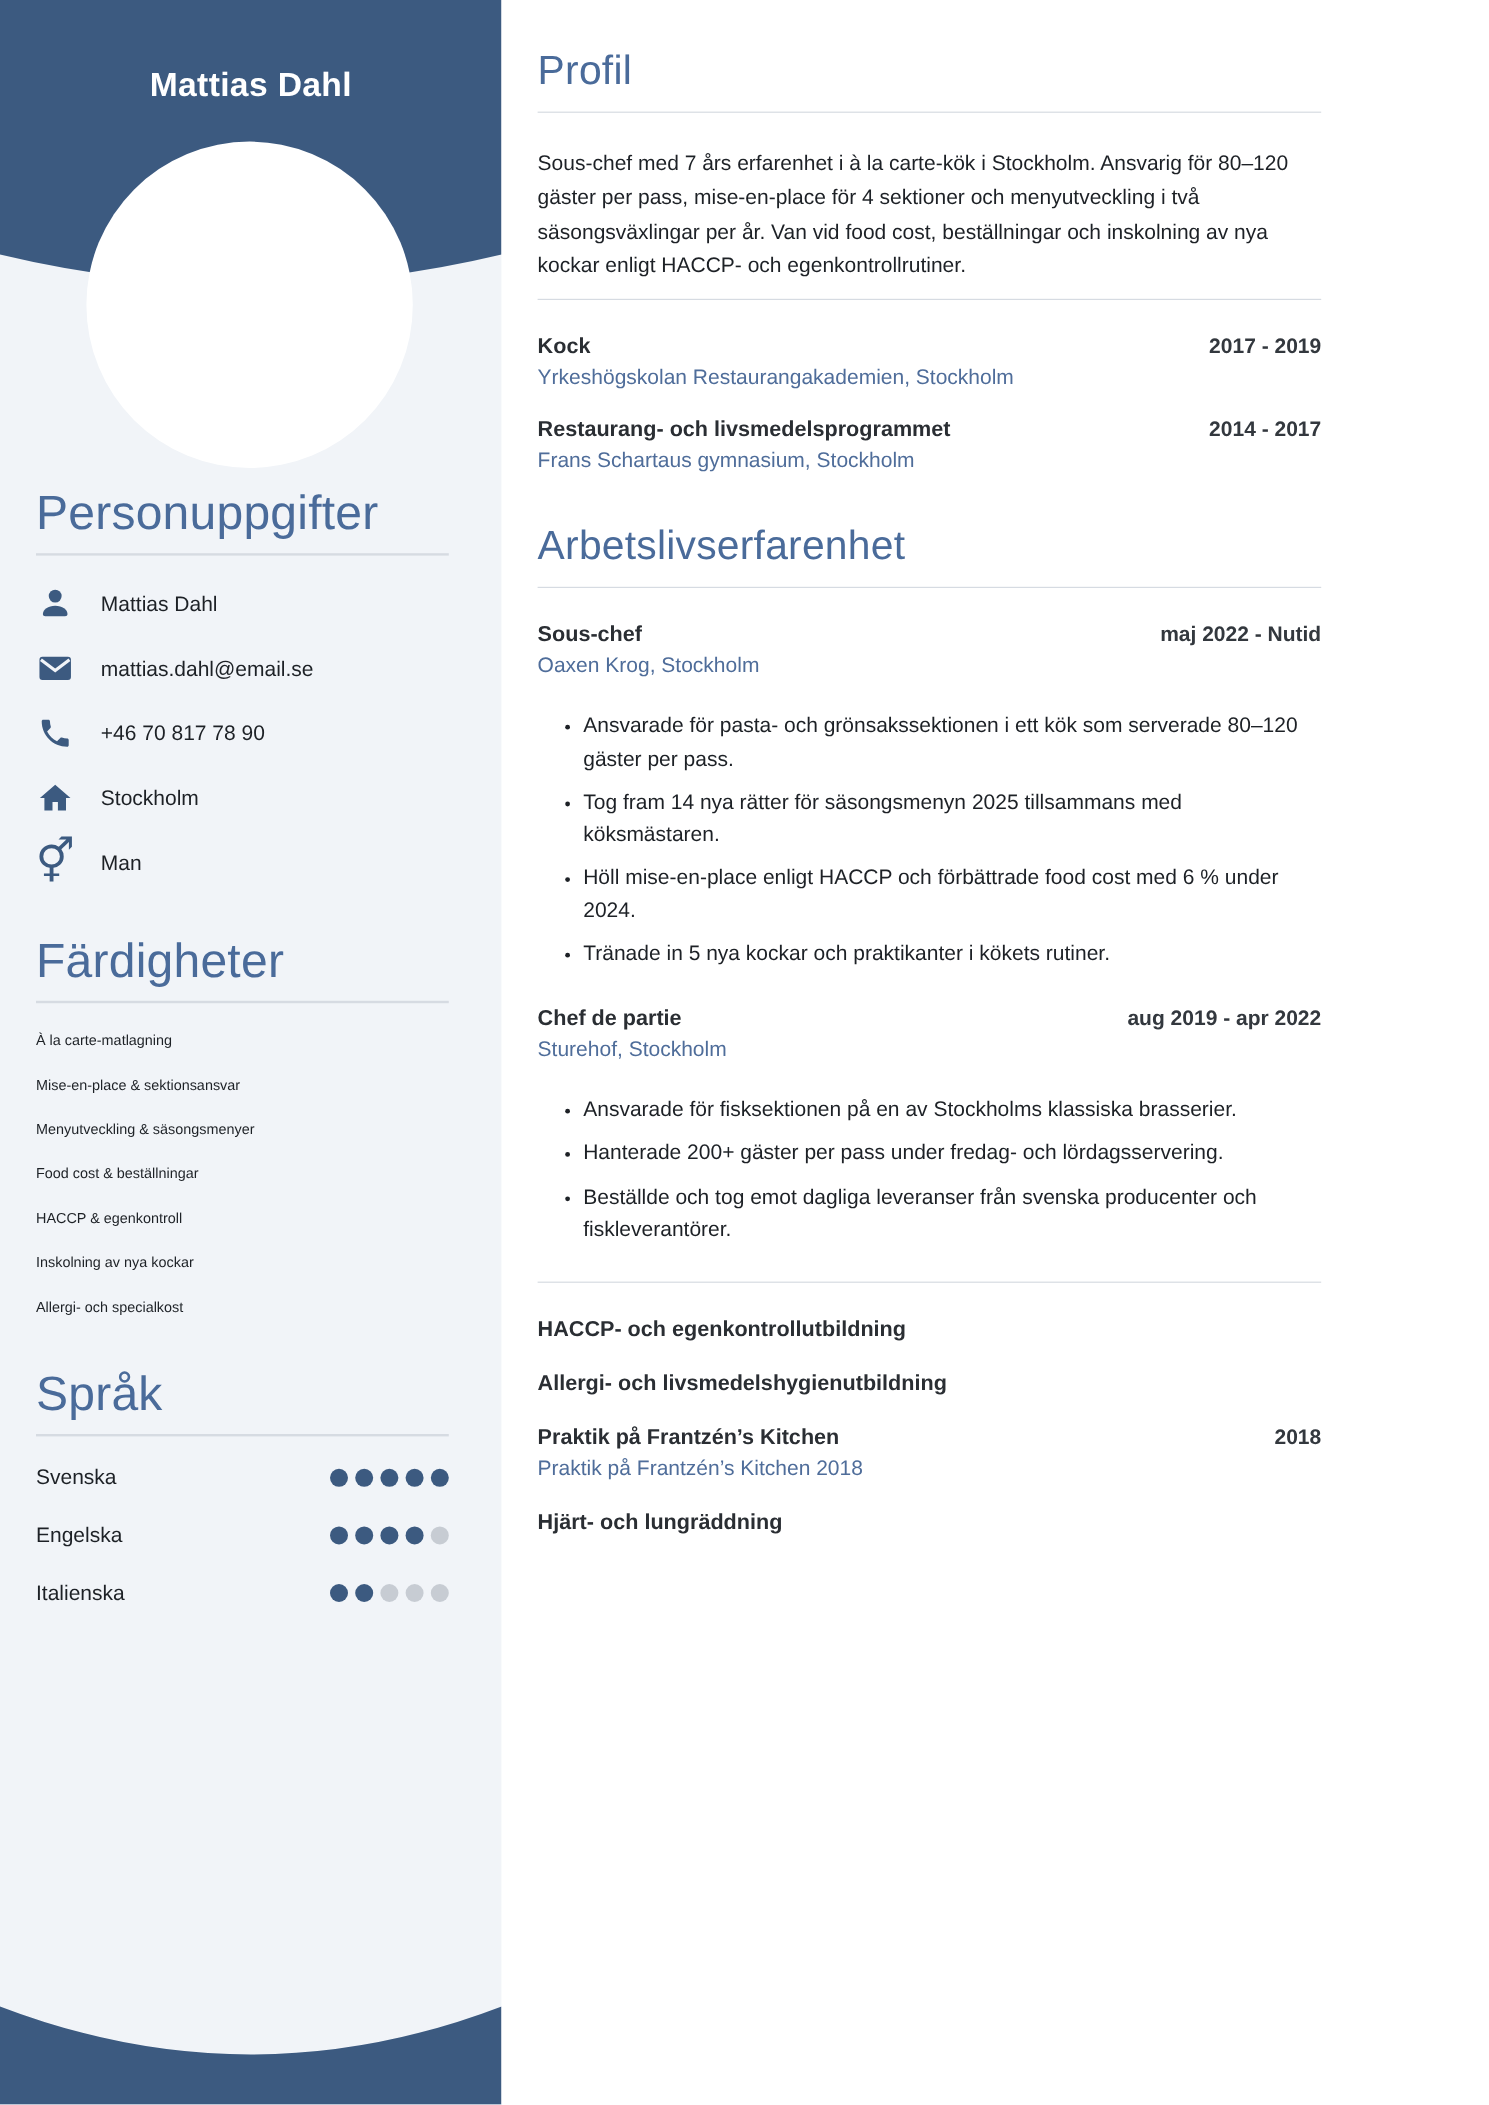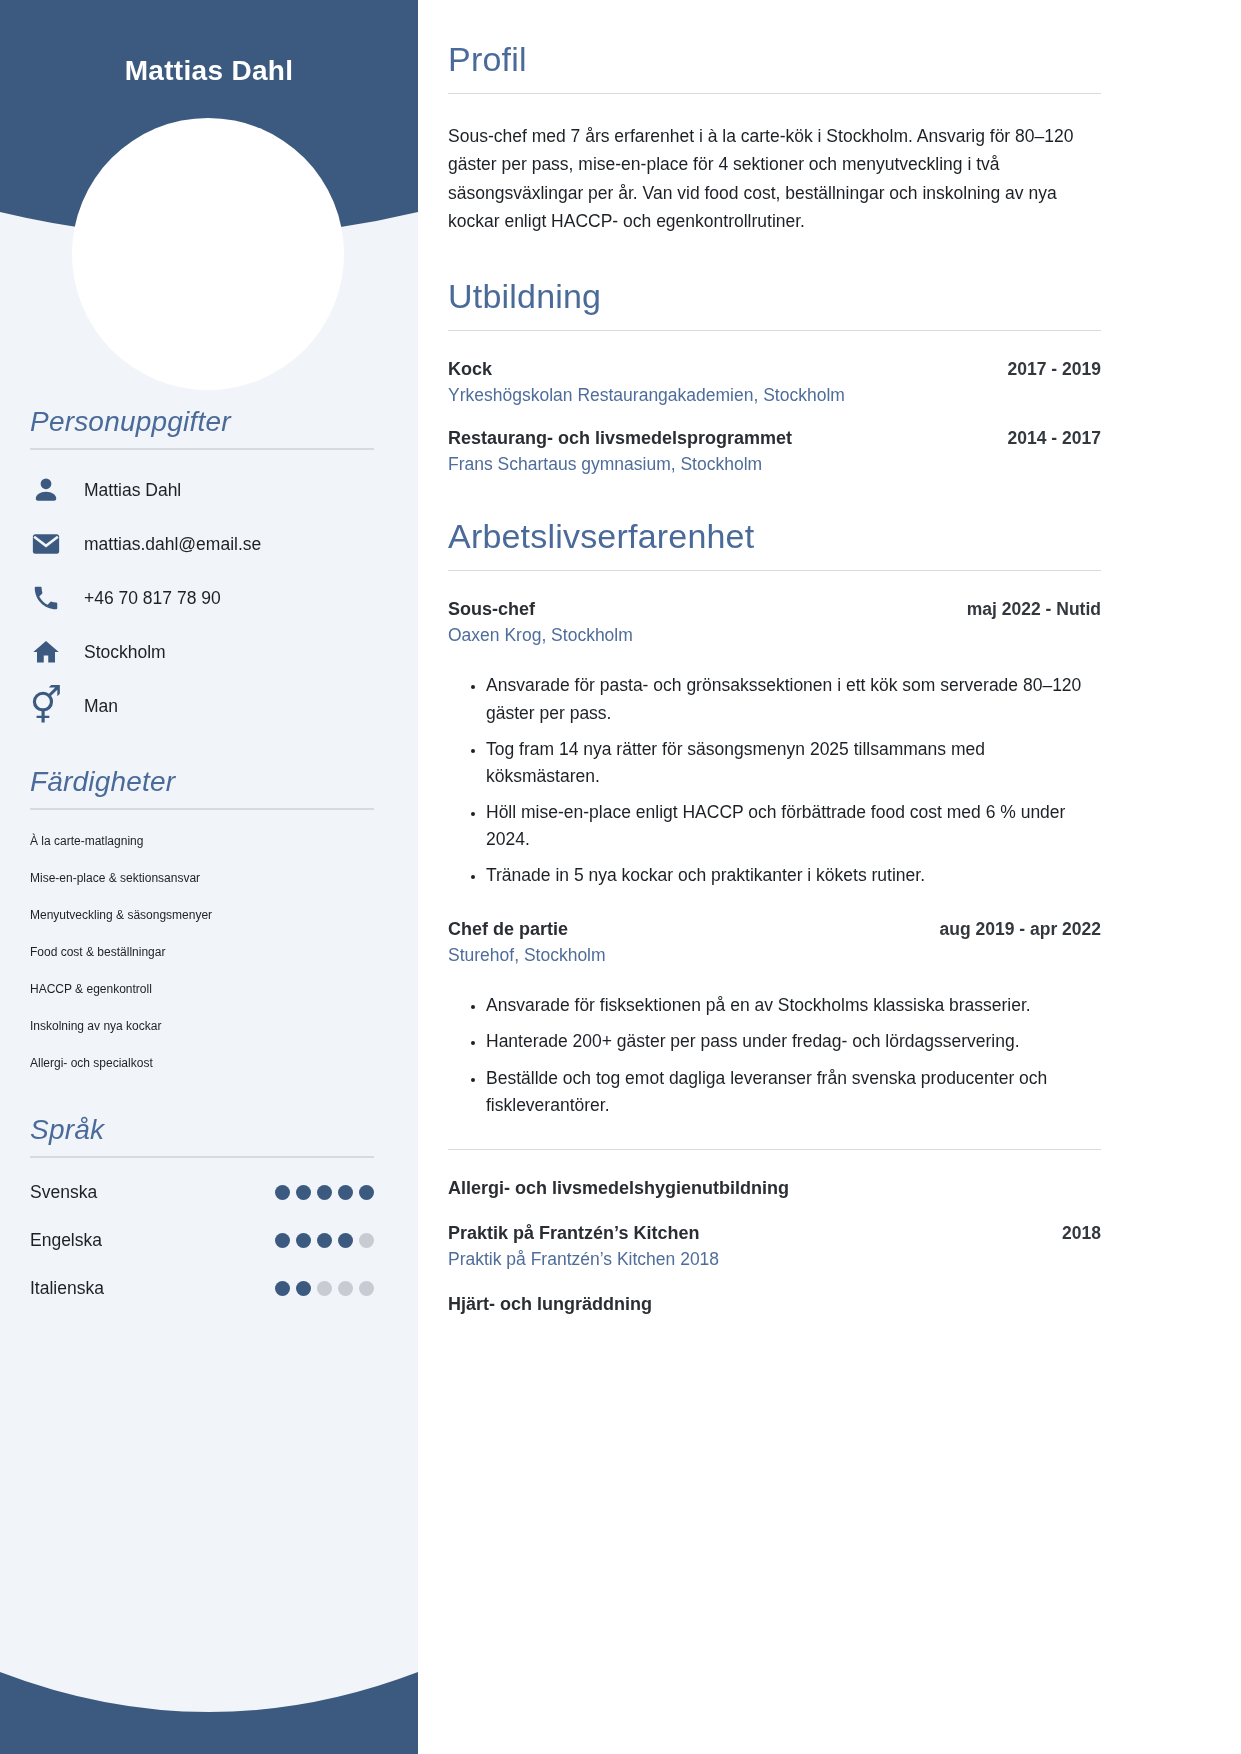--- a/index.html
+++ b/index.html
@@ -16,21 +16,21 @@
   body{font-family:"Liberation Sans","DejaVu Sans",sans-serif;color:var(--text);}
   .page{position:relative;width:1241px;height:1754px;background:#fff;overflow:hidden;}
 
   
   .sidebar{position:absolute;left:0;top:0;width:418px;height:1754px;background:var(--sidebar-bg);padding:0 44px 0 30px;}
   .hero{position:relative;height:396px;margin:0 -44px 0 -30px;}
   .hero-curve{position:absolute;top:0;left:0;display:block;}
   .hero-name{position:absolute;top:55px;left:0;width:100%;text-align:center;color:#fff;font-size:28px;font-weight:700;letter-spacing:.3px;}
   .photo{position:absolute;left:72px;top:118px;width:272px;height:272px;border-radius:50%;background:#ffffff;}
 
-  .side-section h2{font-size:28px;font-weight:400;color:var(--heading);letter-spacing:.2px;font-style:italic;}
+  .side-section h2{font-size:40px;font-weight:400;color:var(--heading);letter-spacing:.2px;}
   .side-section{margin-top:44px;}
   .side-section.first{margin-top:10px;}
   .rule{border-top:2px solid var(--rule);margin:10px 0 24px;}
   .rule.main-rule{border-top-width:1.5px;margin:14px 0 28px;}
 
   .p-item{display:flex;align-items:center;margin-bottom:22px;}
   .p-icon{width:32px;height:32px;flex:0 0 32px;margin-right:22px;color:var(--primary);display:flex;align-items:center;justify-content:center;}
   .p-icon svg{width:30px;height:30px;display:block;}
   .gender-glyph{font-size:36px;line-height:30px;font-weight:700;color:var(--primary);font-family:"DejaVu Sans",sans-serif;}
   .p-text{font-size:17.5px;color:#1d2126;}
@@ -186,21 +186,20 @@
 
   <main class="main">
 
     <section>
       <h2>Profil</h2>
       <div class="rule main-rule"></div>
       <p class="profile-text">Sous-chef med 7 års erfarenhet i à la carte-kök i Stockholm. Ansvarig för 80–120 gäster per pass, mise-en-place för 4 sektioner och menyutveckling i två säsongsväxlingar per år. Van vid food cost, beställningar och inskolning av nya kockar enligt HACCP- och egenkontrollrutiner.</p>
     </section>
 
     <section>
-      <h2>Utbildning</h2>
       <div class="rule main-rule"></div>
 
       <div class="entry">
         <div class="entry-head">
           <span class="entry-title">Kock</span>
           <span class="entry-dates">2017 - 2019</span>
         </div>
         <div class="entry-sub">Yrkeshögskolan Restaurangakademien, Stockholm</div>
       </div>
 
@@ -241,20 +240,25 @@
           <li>Ansvarade för fisksektionen på en av Stockholms klassiska brasserier.</li>
           <li>Hanterade 200+ gäster per pass under fredag- och lördagsservering.</li>
           <li>Beställde och tog emot dagliga leveranser från svenska producenter och fiskleverantörer.</li>
         </ul>
       </div>
     </section>
 
     <section>
       <div class="rule main-rule"></div>
 
+      <div class="merit">
+        <div class="entry-head">
+          <span class="entry-title">HACCP- och egenkontrollutbildning</span>
+        </div>
+      </div>
 
       <div class="merit">
         <div class="entry-head">
           <span class="entry-title">Allergi- och livsmedelshygienutbildning</span>
         </div>
       </div>
 
       <div class="merit">
         <div class="entry-head">
           <span class="entry-title">Praktik på Frantzén’s Kitchen</span>

